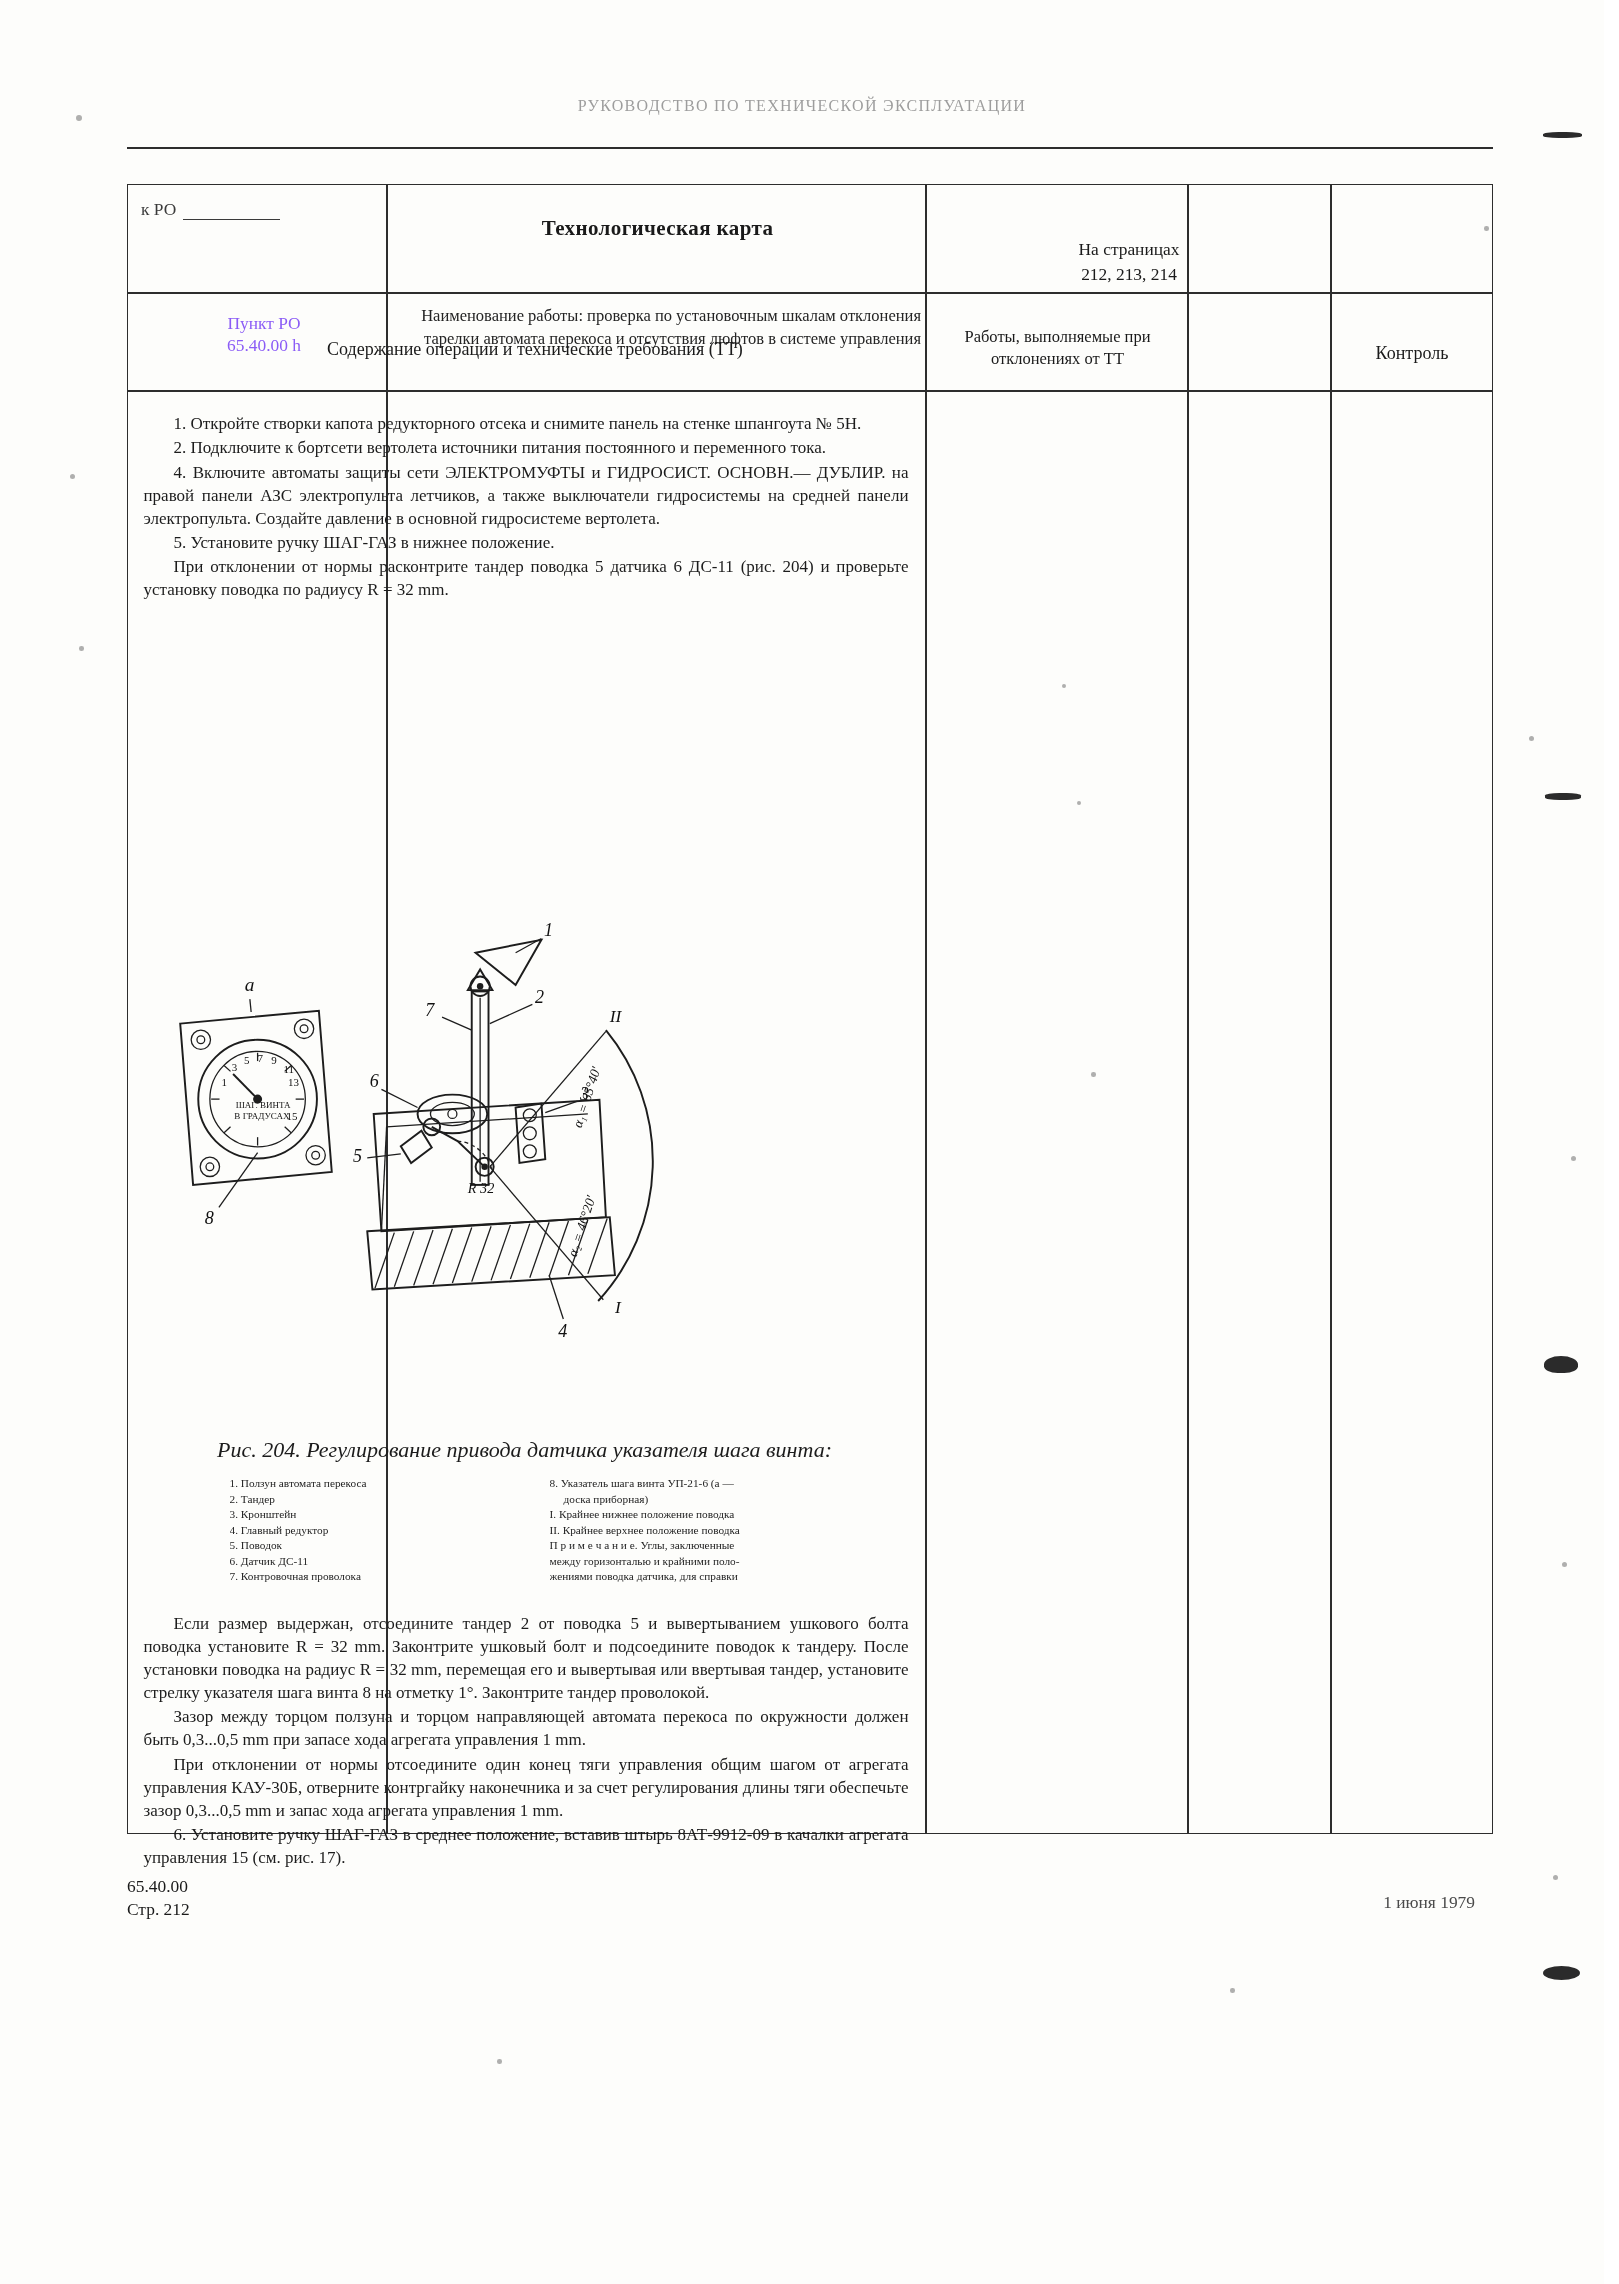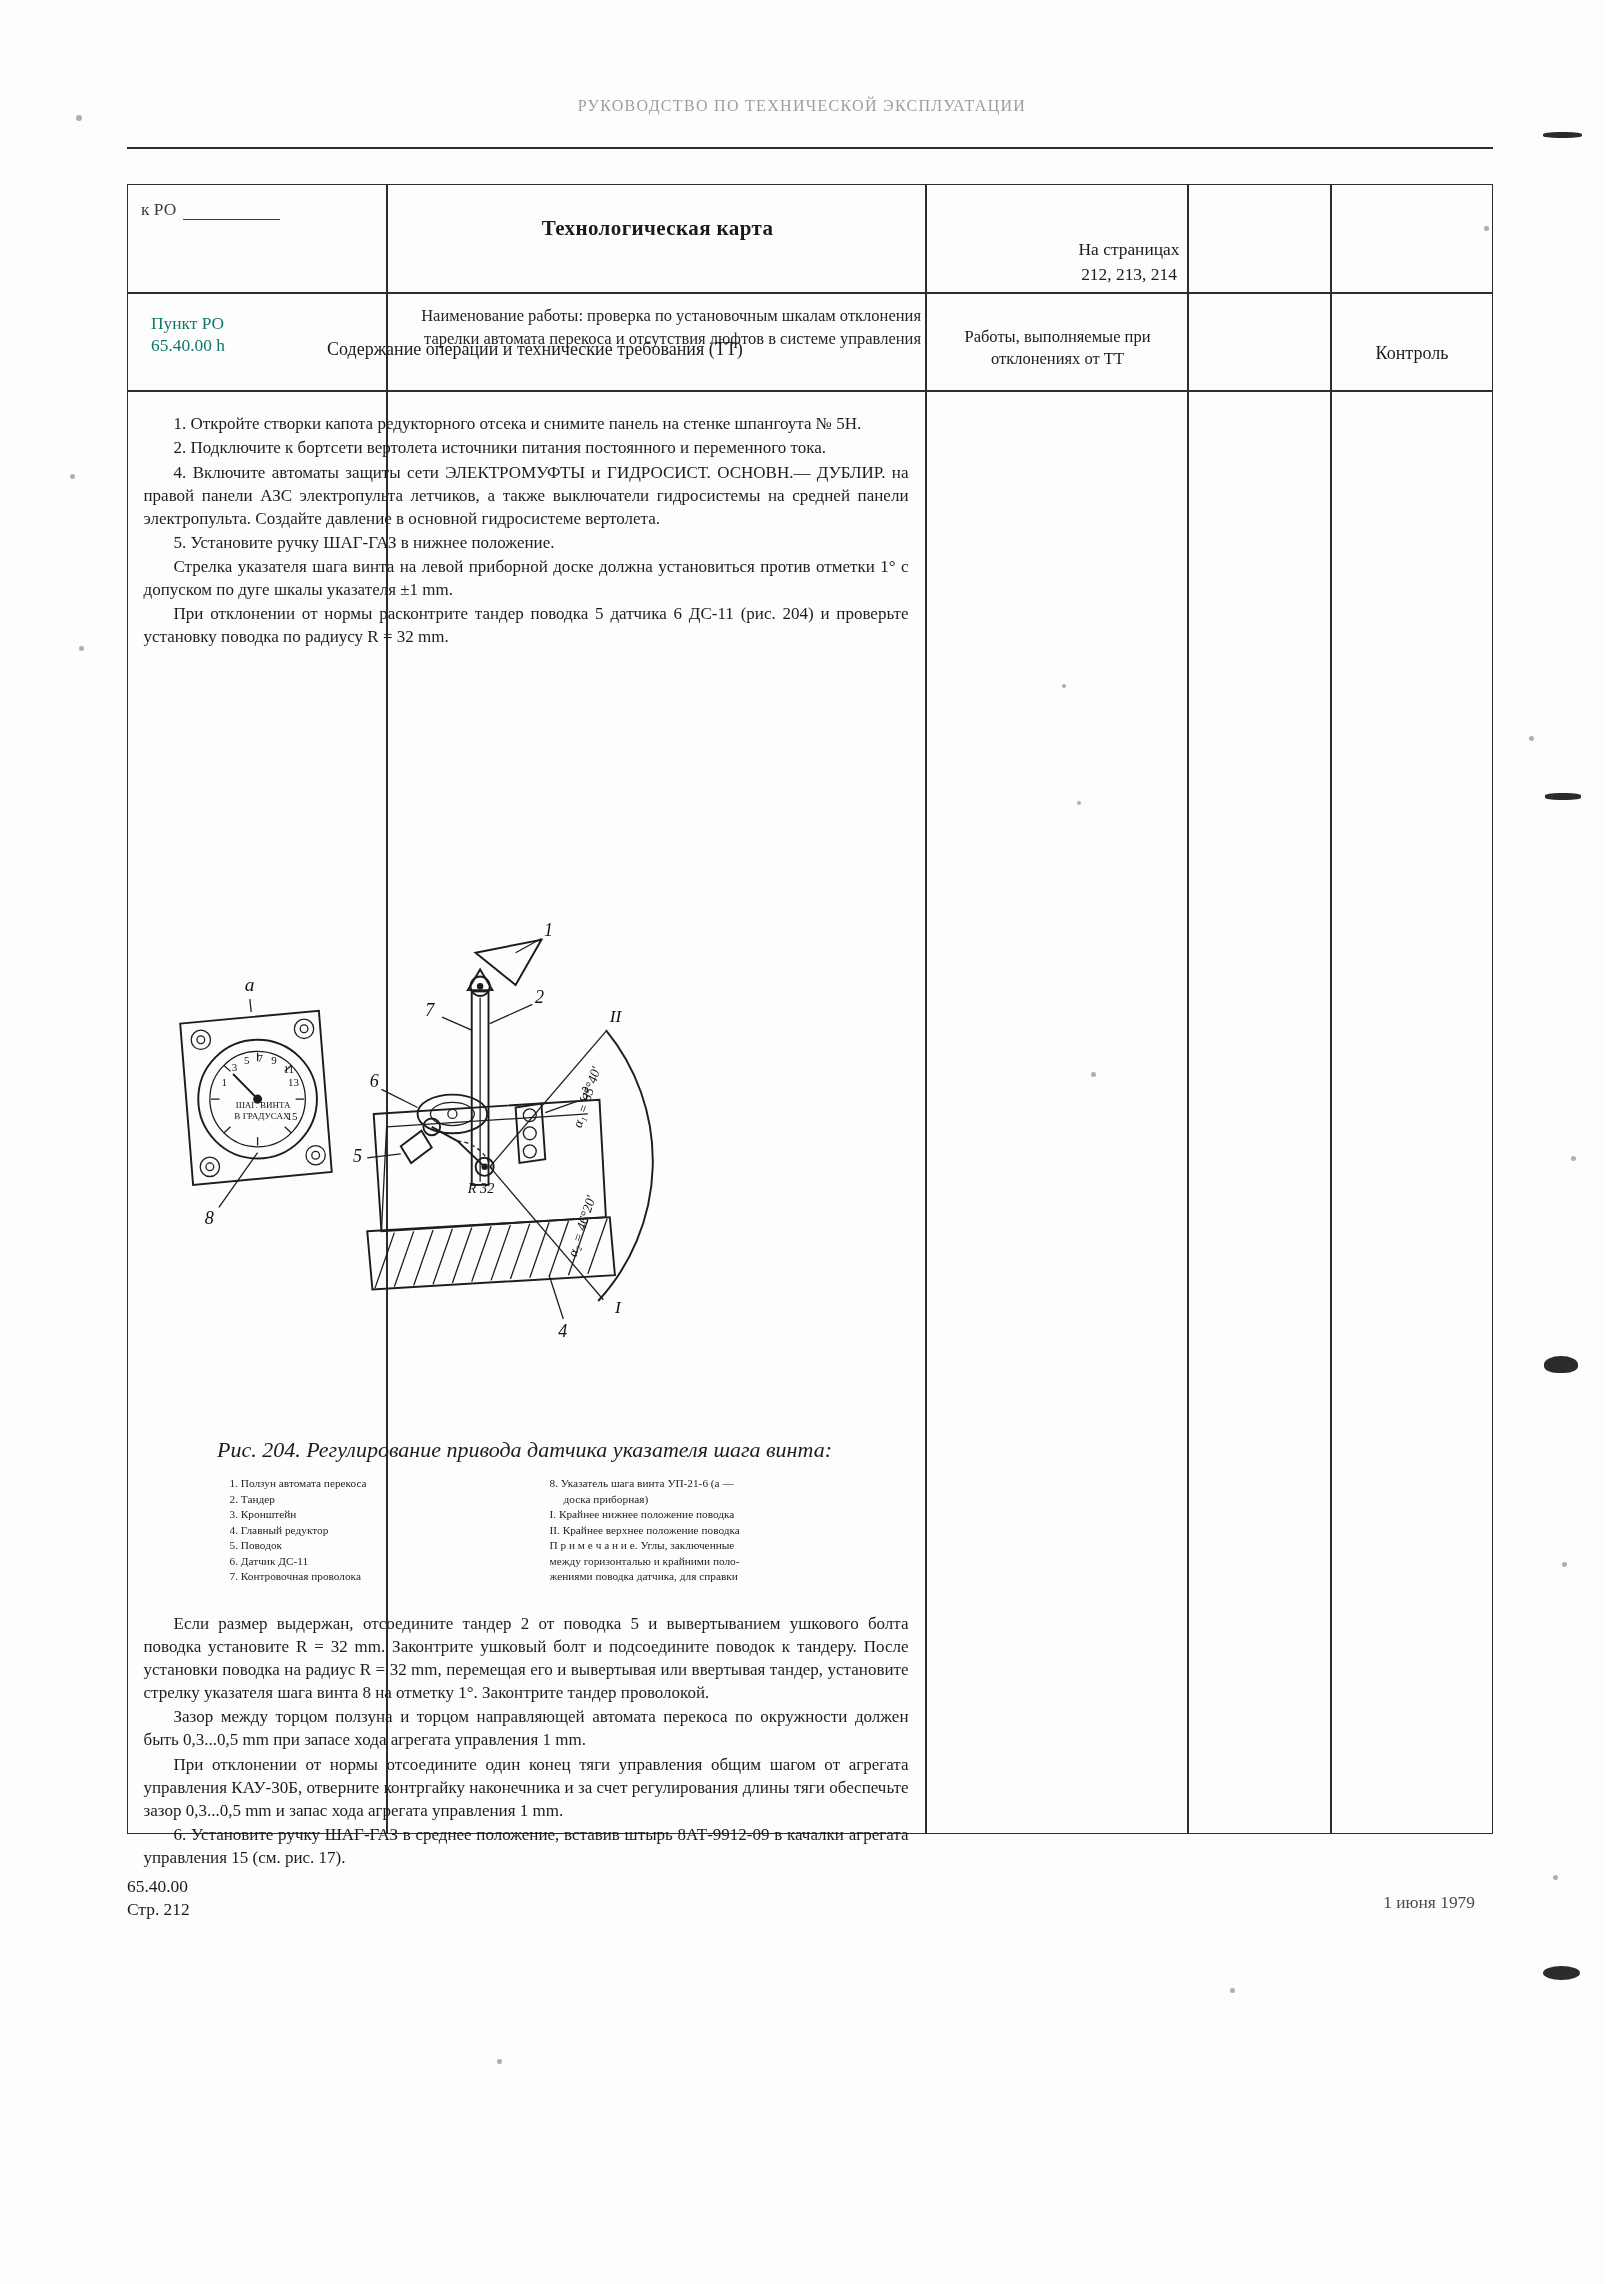--- a/index.html
+++ b/index.html
@@ -100,21 +100,22 @@
     width: 97px;
     border-bottom: 1.3px solid #3a3a3a;
     height: 14px;
     vertical-align: bottom;
     margin-left: 6.5px;
   }
   .cell-punkt {
     top: 127px; left: 23px; width: 226px;
     font-size: 17.4px;
     line-height: 22px;
-    color: #0f766e;
+    color: #8b5cf6;
+    text-align: center;
   }
   .cell-title {
     top: 31px; left: 265px; width: 529px;
     text-align: center;
     font-size: 21px;
     font-weight: bold;
     letter-spacing: 0.4px;
   }
   .cell-work {
     top: 120px; left: 270px; width: 523px;
@@ -286,21 +287,20 @@
 
     <div class="cell cell-content-head">Содержание операции и технические требования (ТТ)</div>
     <div class="cell cell-dev-head">Работы, выполняемые при отклонениях от ТТ</div>
     <div class="cell cell-control-head">Контроль</div>
 
     <div class="body-text">
       <p>1. Откройте створки капота редукторного отсека и снимите панель на стенке шпангоута № 5Н.</p>
       <p>2. Подключите к бортсети вертолета источники питания постоянного и переменного тока.</p>
       <p>4. Включите автоматы защиты сети ЭЛЕКТРОМУФТЫ и ГИДРОСИСТ. ОСНОВН.— ДУБЛИР. на правой панели АЗС электропульта летчиков, а также выключатели гидросистемы на средней панели электропульта. Создайте давление в основной гидросистеме вертолета.</p>
       <p>5. Установите ручку ШАГ-ГАЗ в нижнее положение.</p>
-      <p>Стрелка указателя шага винта на левой приборной доске должна установиться против отметки 1° с допуском по дуге шкалы указателя ±1 mm.</p>
       <p>При отклонении от нормы расконтрите тандер поводка 5 датчика 6 ДС-11 (рис. 204) и проверьте установку поводка по радиусу R = 32 mm.</p>
     </div>
 
     <div class="figure">
       <svg width="749" height="516" viewBox="0 0 1160 800">
 
         <g>
 
           <path class="ln med" d="M40,170 L255,150 L275,400 L60,420 Z" fill="#f4f4f2"></path>
 

